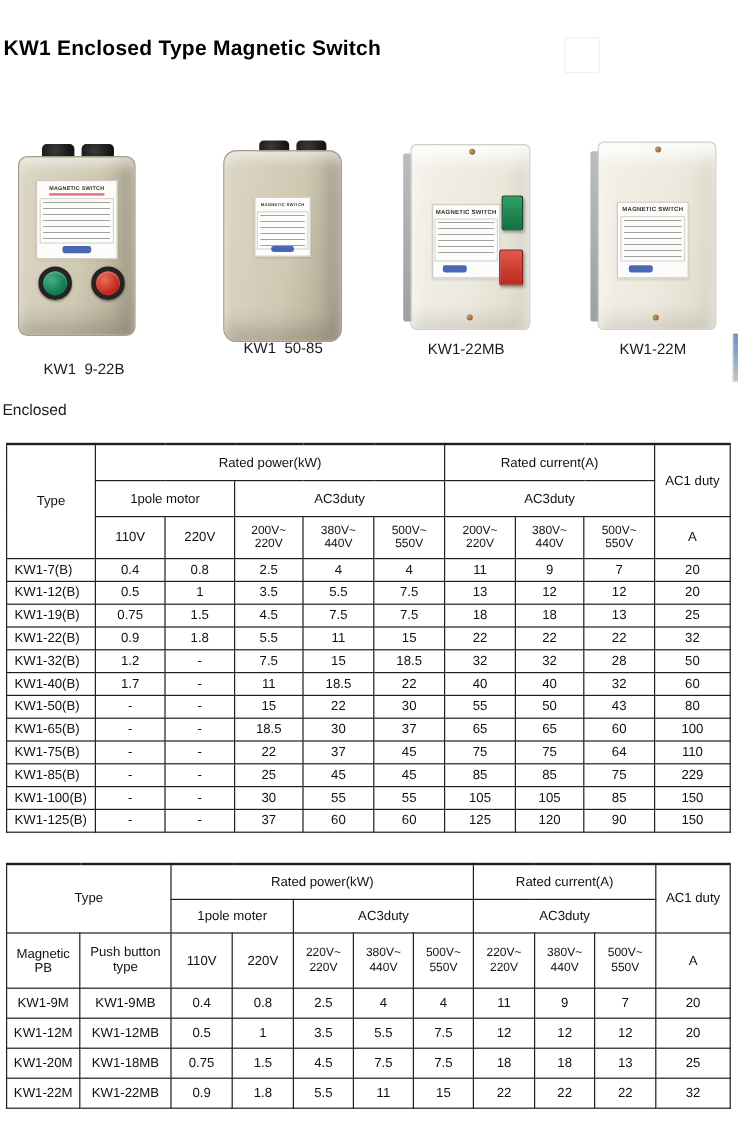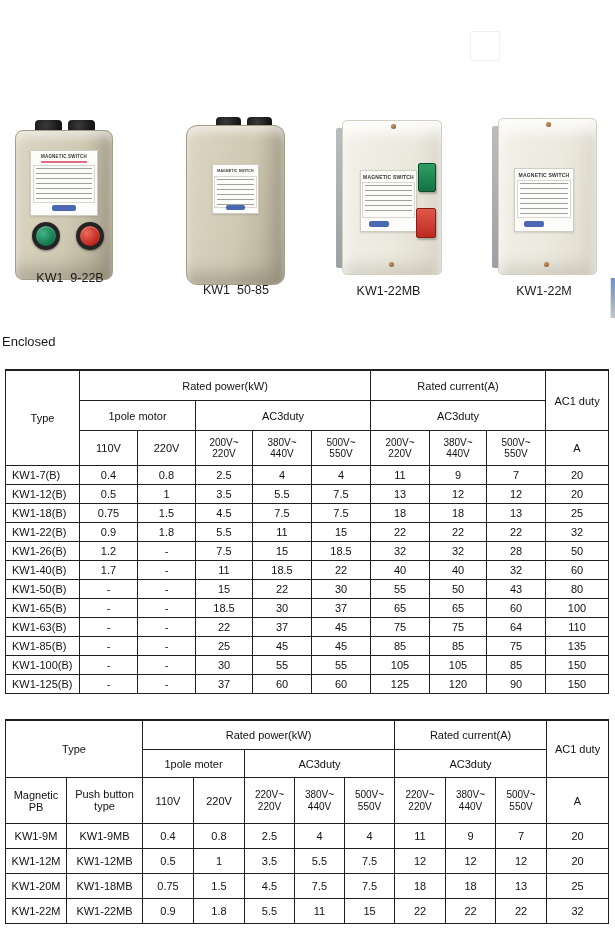--- a/index.html
+++ b/index.html
@@ -62,36 +62,37 @@
              border:1px solid #f0f0ed;border-radius:2px;}
   .scroll-frag{position:absolute;left:610px;top:278px;width:5px;height:40px;
                background:linear-gradient(#6f93c5 0%,#8ba3c2 40%,#c0c4c9 95%);
                border-left:1px solid #e3e5e8;}
 </style>
 </head>
 <body>
 
 <div id="page">
 
+  <div class="doc-title">KW1 Enclosed Type Magnetic Switch</div>
   <div class="faint-box"></div>
 
   <div class="product" style="left:15px;top:116px;width:100px;height:164px;">
     <div class="gland" style="left:20px;top:4px;width:27px;"></div>
     <div class="gland" style="left:53px;top:4px;width:27px;"></div>
     <div class="metal-body" style="left:0;top:14px;width:96px;height:148px;"></div>
     <div class="nameplate" style="left:15px;top:34px;width:66px;height:64px;">
       <div class="plate-title" style="font-size:4.5px;">MAGNETIC SWITCH</div>
       <div class="plate-underline" style="background:#df6f85;"></div>
       <div class="micro" style="height:32px;"></div>
       <div class="logo-blob" style="left: 21px; bottom: 4px; width: 24px; height: 6px; background: rgb(43, 78, 168);"></div>
     </div>
     <div class="btn-round" style="left:17px;top:106px;width:20px;height:20px;background:radial-gradient(circle at 35% 35%,#45b184,#117a4e 65%,#0a5c3a);"></div>
     <div class="btn-round" style="left:61px;top:106px;width:20px;height:20px;background:radial-gradient(circle at 35% 35%,#ea6d5c,#c1271d 65%,#951c14);"></div>
   </div>
-  <div class="caption" style="left:15px;top:271px;width:110px;">KW1  9-22B</div>
+  <div class="caption" style="left:15px;top:301px;width:110px;">KW1  9-22B</div>
 
   <div class="product" style="left:186px;top:112px;width:100px;height:172px;">
     <div class="gland" style="left:30px;top:5px;width:25px;"></div>
     <div class="gland" style="left:61px;top:5px;width:25px;"></div>
     <div class="metal-body" style="left:0;top:13px;width:97px;height:158px;border-radius:11px;"></div>
     <div class="nameplate" style="left:26px;top:52px;width:45px;height:48px;">
       <div class="plate-title" style="font-size:3.5px;">MAGNETIC SWITCH</div>
       <div class="micro" style="height:26px;"></div>
       <div class="logo-blob" style="left: 13px; bottom: 3px; width: 19px; height: 5px; background: rgb(43, 78, 168);"></div>
     </div>
@@ -192,21 +193,21 @@
           <td>1</td>
           <td>3.5</td>
           <td>5.5</td>
           <td>7.5</td>
           <td>13</td>
           <td>12</td>
           <td>12</td>
           <td>20</td>
         </tr>
         <tr>
-          <td class="type-cell">KW1-18(B)</td>
+          <td class="type-cell">KW1-19(B)</td>
           <td>0.75</td>
           <td>1.5</td>
           <td>4.5</td>
           <td>7.5</td>
           <td>7.5</td>
           <td>18</td>
           <td>18</td>
           <td>13</td>
           <td>25</td>
         </tr>
@@ -216,21 +217,21 @@
           <td>1.8</td>
           <td>5.5</td>
           <td>11</td>
           <td>15</td>
           <td>22</td>
           <td>22</td>
           <td>22</td>
           <td>32</td>
         </tr>
         <tr>
-          <td class="type-cell">KW1-26(B)</td>
+          <td class="type-cell">KW1-32(B)</td>
           <td>1.2</td>
           <td>-</td>
           <td>7.5</td>
           <td>15</td>
           <td>18.5</td>
           <td>32</td>
           <td>32</td>
           <td>28</td>
           <td>50</td>
         </tr>
@@ -264,42 +265,42 @@
           <td>-</td>
           <td>18.5</td>
           <td>30</td>
           <td>37</td>
           <td>65</td>
           <td>65</td>
           <td>60</td>
           <td>100</td>
         </tr>
         <tr>
-          <td class="type-cell">KW1-63(B)</td>
+          <td class="type-cell">KW1-75(B)</td>
           <td>-</td>
           <td>-</td>
           <td>22</td>
           <td>37</td>
           <td>45</td>
           <td>75</td>
           <td>75</td>
           <td>64</td>
           <td>110</td>
         </tr>
         <tr>
           <td class="type-cell">KW1-85(B)</td>
           <td>-</td>
           <td>-</td>
           <td>25</td>
           <td>45</td>
           <td>45</td>
           <td>85</td>
           <td>85</td>
           <td>75</td>
-          <td>135</td>
+          <td>229</td>
         </tr>
         <tr>
           <td class="type-cell">KW1-100(B)</td>
           <td>-</td>
           <td>-</td>
           <td>30</td>
           <td>55</td>
           <td>55</td>
           <td>105</td>
           <td>105</td>

